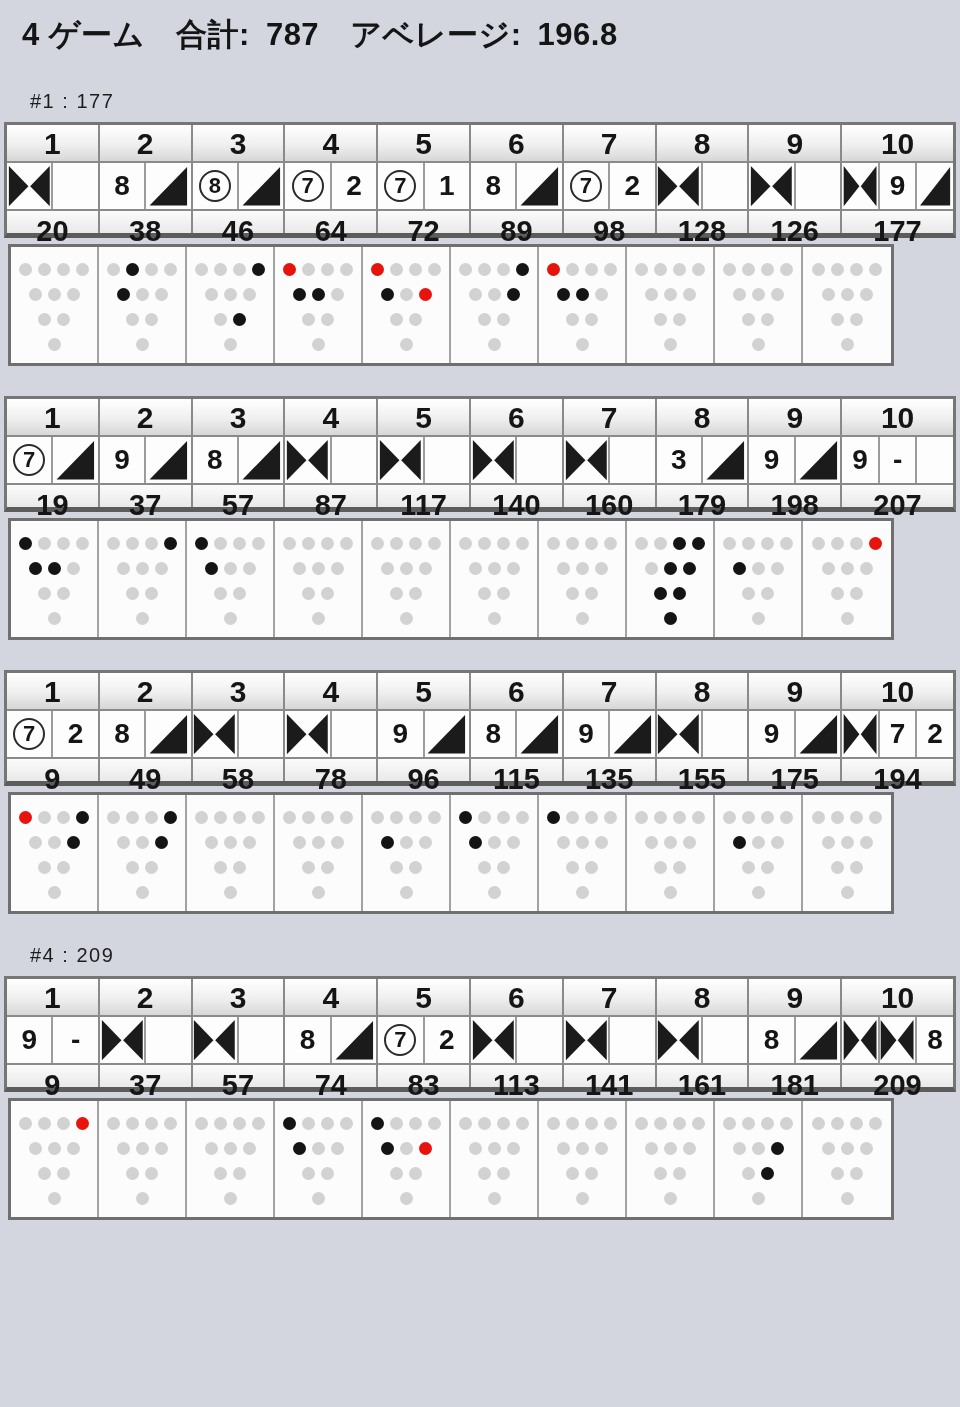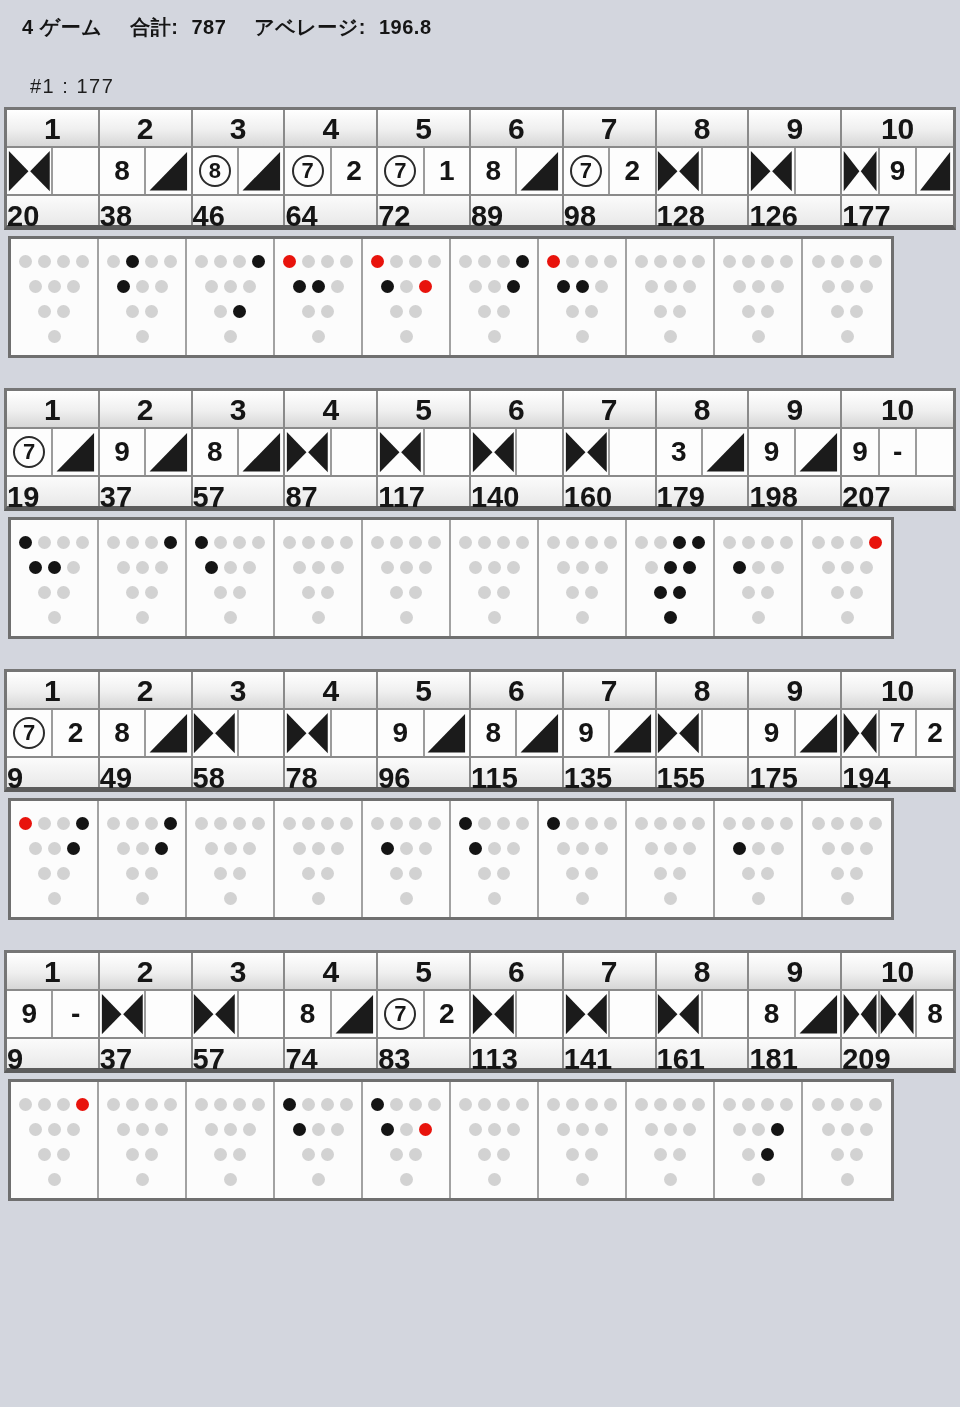--- a/index.html
+++ b/index.html
@@ -1,33 +1,33 @@
 <!DOCTYPE html>
 <html style="--page-bg: #d3d6de; --mark: #1b1b1b; --pin-down: #d2d2d2; --pin-standing: #141414; --pin-missed: #e8130c;"><head>
 <meta charset="utf-8">
 <style>
 *{box-sizing:border-box;margin:0;padding:0}
 html,body{width:960px;height:1407px}
 body{background:var(--page-bg,#d3d6de);font-family:"Liberation Sans",sans-serif;color:#151515;overflow:hidden;padding-top:12px}
-.summary{margin:2px 0 0 22px;font-size:20px;font-weight:bold;letter-spacing:.5px;white-space:nowrap}
+.summary{margin:2px 0 0 22px;font-size:31px;font-weight:bold;letter-spacing:.5px;white-space:nowrap}
 .summary .lbl-gap{margin-left:22px}
 .summary .val{margin-left:7px}
 .game{margin-top:30px}
 .game.first{margin-top:34px}
 .game-title{margin:0 0 9px 30px;font-size:20px;letter-spacing:1.5px;color:#1d1d1d}
 .score-table{display:flex;margin:0 4px;border:3px solid #767676;border-bottom:5px solid #5c5c5c;background:#fdfdfd}
 .frame{flex:1;display:flex;flex-direction:column;border-right:2px solid #8a8a8a;min-width:0}
 .frame:last-child{border-right:none;flex:1.22}
 .f-head{height:38px;line-height:38px;text-align:center;font-size:30px;font-weight:bold;background:linear-gradient(#ffffff,#efefef 55%,#d7d7d7);border-bottom:2px solid #8a8a8a}
 .f-throws{height:46px;display:flex;background:#fdfdfd}
 .t-cell{flex:1;border-right:2px solid #9c9c9c;display:flex;align-items:center;justify-content:center;font-size:28px;font-weight:bold;min-width:0;overflow:hidden}
 .t-cell:last-child{border-right:none}
 .t-cell svg{width:96%;height:92%;fill:var(--mark,#1b1b1b)}
 .split{width:32px;height:32px;border:2px solid #2b2b2b;border-radius:50%;font-size:22px;line-height:28px;text-align:center;font-weight:bold;flex:none}
-.f-score{height:31px;line-height:40px;text-align:left;font-size:29px;font-weight:bold;border-top:2px solid #8a8a8a;background:linear-gradient(#fbfbfb,#e9e9e9)}
+.f-score{height:24px;line-height:40px;text-align:center;font-size:29px;font-weight:bold;border-top:2px solid #8a8a8a;background:linear-gradient(#fbfbfb,#e9e9e9)}
 .pins-row{display:flex;margin:6px 0 0 8px;width:-moz-fit-content;width:fit-content;border:3px solid #6f6f6f;background:#fcfcfc}
 .pin-box{width:88px;height:116px;border-right:2px solid #a2a2a2;padding-top:16px;background:#fcfcfc}
 .pin-box:last-child{border-right:none}
 .p-row{display:flex;justify-content:center;gap:6px;height:13px;margin-bottom:12px}
 .dot{width:13px;height:13px;border-radius:50%;flex:none}
 .d-g{background:var(--pin-down,#d2d2d2)}
 .d-b{background:var(--pin-standing,#141414)}
 .d-r{background:var(--pin-missed,#e8130c)}
 </style>
 </head>
@@ -1026,20 +1026,21 @@
               <span class="dot d-g"></span>
               <span class="dot d-g"></span>
             </div>
             <div class="p-row">
               <span class="dot d-g"></span>
             </div>
           </div>
         </div>
       </section>
       <section class="game">
+        <div class="game-title">#4 : 209</div>
         <div class="score-table">
           <div class="frame">
             <div class="f-head">1</div>
             <div class="f-throws">
               <div class="t-cell">9</div>
               <div class="t-cell">-</div>
             </div>
             <div class="f-score">9</div>
           </div>
           <div class="frame">

